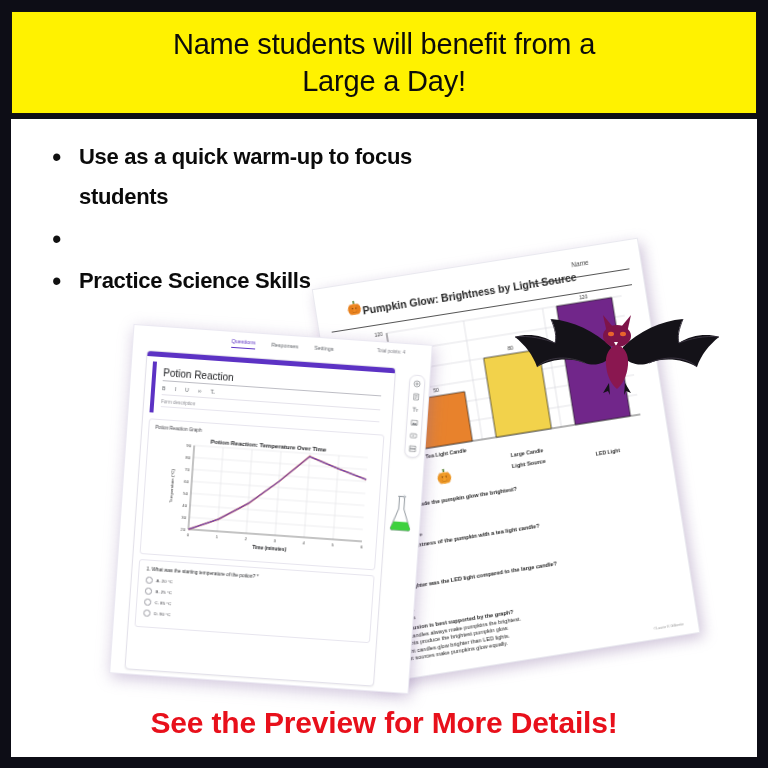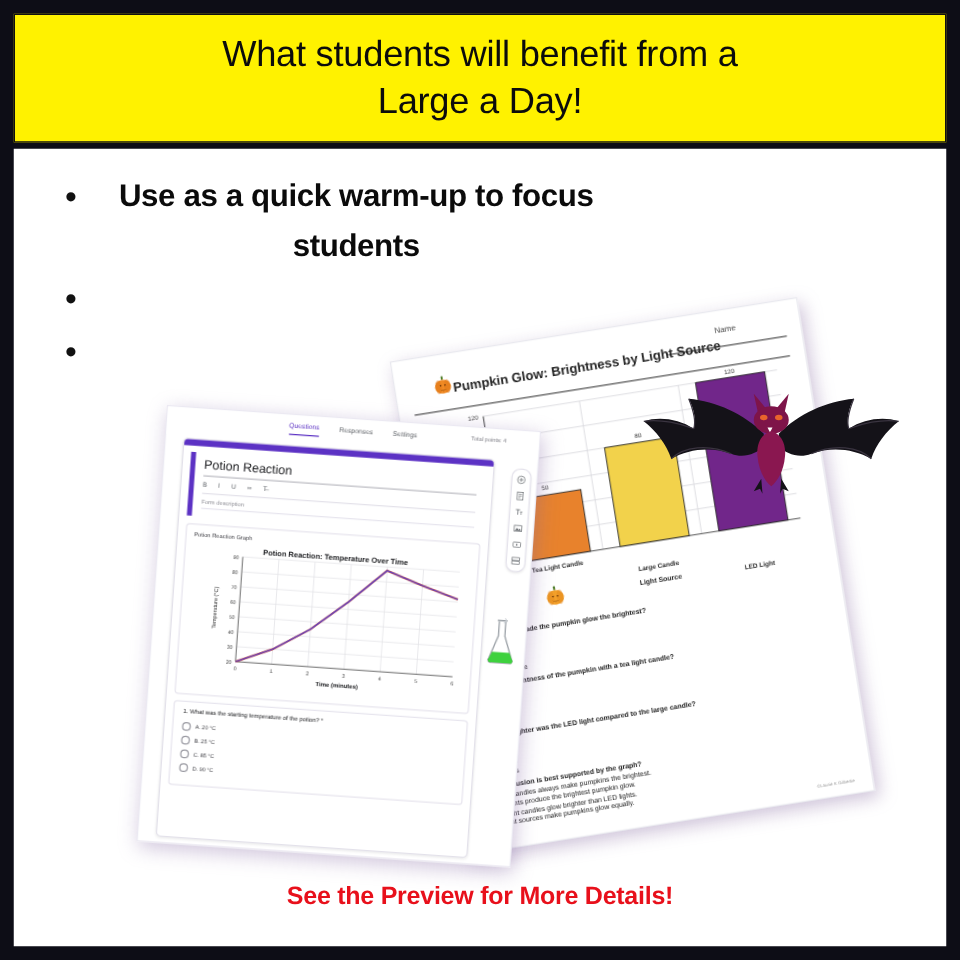--- a/index.html
+++ b/index.html
@@ -42,34 +42,33 @@
     position:absolute;left:30px;top:18px;width:450px;
   }
   .bullet-row{
     display:flex;align-items:flex-start;margin-bottom:2px;
   }
   .bullet-dot{
     width:38px;flex:0 0 38px;font-size:27px;line-height:40px;color:#111;text-align:left;
     padding-left:11px;box-sizing:border-box;
   }
   .bullet-text{
-    font-size:25px;line-height:40px;font-weight:bold;color:#0b0b0b;
+    font-size:22px;line-height:40px;font-weight:bold;color:#0b0b0b;
     letter-spacing:-0.3px;
-    text-align:center;
   }
 
   
   .bat{
     position:absolute;left:500px;top:186px;width:212px;height:92px;
   }
 
   
   .footer-text{
     position:absolute;left:0;top:587px;width:746px;text-align:center;
-    font-size:20px;font-weight:bold;color:#E8101B;letter-spacing:-0.2px;
+    font-size:30px;font-weight:bold;color:#E8101B;letter-spacing:-0.2px;
   }
 
   
   .worksheet-wrap{
     position:absolute;left:330px;top:142px;width:330px;height:400px;
     transform:rotate(-9deg);
     filter:drop-shadow(3px 5px 7px rgba(120,90,150,.35));
   }
   .worksheet{
     position:relative;width:330px;height:400px;background:#fff;
@@ -150,36 +149,37 @@
   }
   .gf-side-ic{width:8px;height:8px;color:#5f6368;}
   .flask{position:absolute;right:6px;top:150px;}
 </style>
 </head>
 <body>
 
 <div class="poster">
 
   <div class="banner">
-    <div class="banner-line">What students will benefit from a</div>
+    <div class="banner-line">Name students will benefit from a</div>
     <div class="banner-line">Large a Day!</div>
   </div>
 
   <div class="body-card">
 
     <div class="bullets">
       <div class="bullet-row">
         <div class="bullet-dot">•</div>
         <div class="bullet-text">Use as a quick warm-up to focus students</div>
       </div>
       <div class="bullet-row">
         <div class="bullet-dot">•</div>
       </div>
       <div class="bullet-row">
         <div class="bullet-dot">•</div>
+        <div class="bullet-text">Practice Science Skills</div>
       </div>
     </div>
 
     <div class="worksheet-wrap">
       <div class="worksheet">
         <div class="ws-name">
           <div>Name</div>
           <div class="ws-name-line"></div>
         </div>
 

